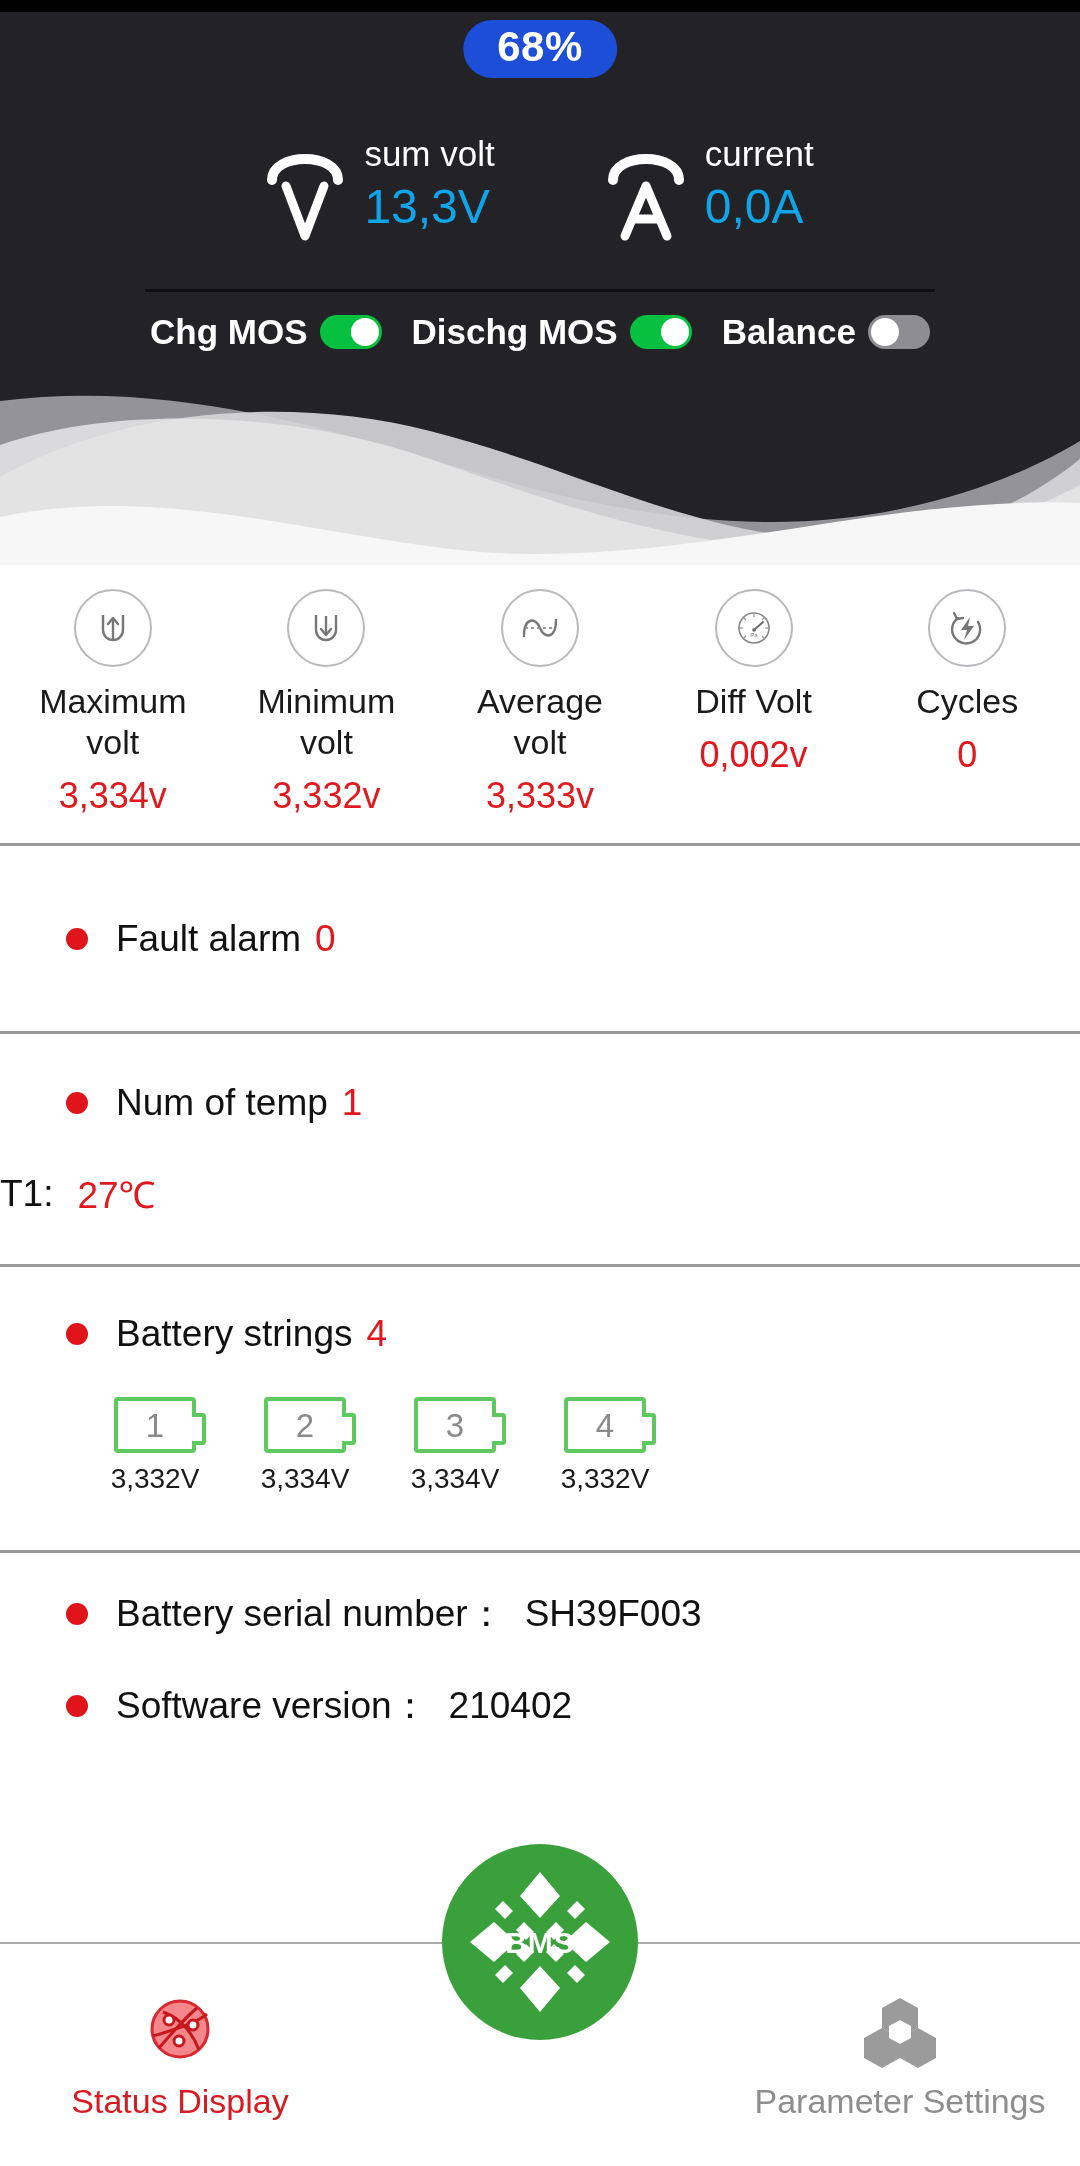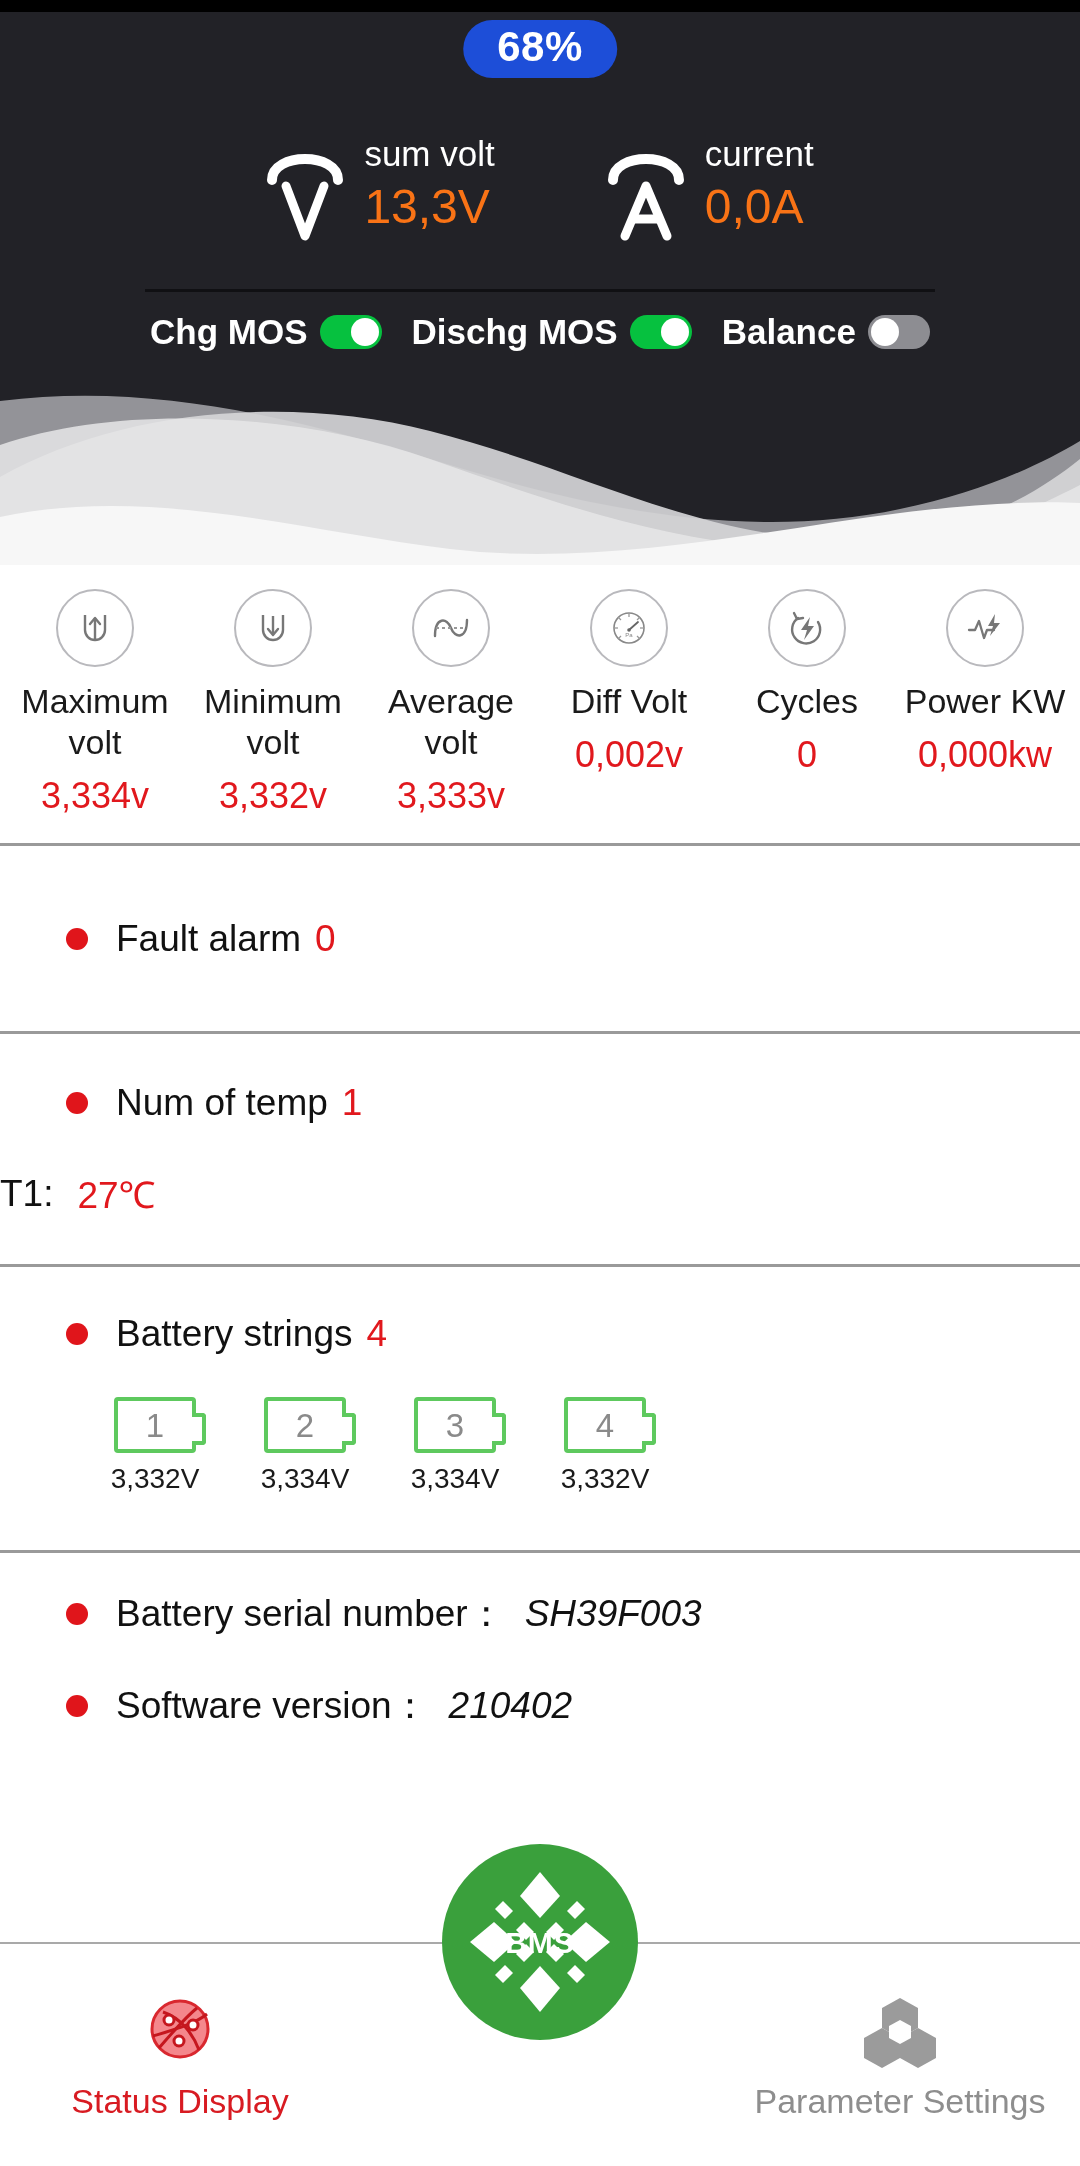--- a/index.html
+++ b/index.html
@@ -63,21 +63,21 @@
   }
   .meter-icon { width: 78px; height: 108px; flex: none; margin-top: 6px; }
   .meter-texts { display: flex; flex-direction: column; }
   .meter-label {
     color: #ffffff;
     font-size: 35px;
     line-height: 48px;
     white-space: nowrap;
   }
   .meter-value {
-    color: #f97316;
+    color: #0ea5e9;
     font-size: 48px;
     line-height: 58px;
     white-space: nowrap;
   }
 
   .header-divider {
     position: absolute;
     top: 277px;
     left: 145px;
     width: 790px;
@@ -203,21 +203,20 @@
   }
   .row-value {
     font-size: 37px;
     color: #e1181d;
     margin-left: 14px;
     white-space: nowrap;
   }
   .row-value.dark {
     color: #111111;
     margin-left: 20px;
-    font-style: italic;
   }
 
   .sec-fault { height: 185px; display: flex; align-items: center; }
   .sec-temp  { height: 230px; padding-top: 48px; }
   .temp-line {
     display: flex;
     align-items: center;
     margin-top: 44px;
   }
   .temp-key { font-size: 37px; color: #111111; }
@@ -456,30 +455,20 @@
         <svg width="48" height="48" viewBox="0 0 48 48" xmlns="http://www.w3.org/2000/svg">
           <path d="M35 18 A14 14 0 1 1 15 14" fill="none" stroke="#777" stroke-width="2.4" stroke-linecap="round"></path>
           <path d="M11 9 L14 15 L20 14" fill="none" stroke="#777" stroke-width="2.4" stroke-linecap="round" stroke-linejoin="round"></path>
           <path d="M27 13 L18 26 L24 26 L21 36 L31 22 L25 22 Z" fill="#777"></path>
         </svg>
       </span>
       <span class="stat-label">Cycles</span>
       <span class="stat-value">0</span>
     </div>
 
-    <div class="stat">
-      <span class="stat-icon">
-        <svg width="50" height="48" viewBox="0 0 50 48" xmlns="http://www.w3.org/2000/svg">
-          <path d="M9 26 L15 26 L19 17 L24 34 L27 26 L34 26" fill="none" stroke="#777" stroke-width="2.3" stroke-linecap="round" stroke-linejoin="round"></path>
-          <path d="M35 10 L28 22 L33 22 L30 32 L40 19 L34 19 Z" fill="#777"></path>
-        </svg>
-      </span>
-      <span class="stat-label">Power KW</span>
-      <span class="stat-value">0,000kw</span>
-    </div>
 
   </div>
 
   <div class="hr"></div>
 
   <div class="section sec-fault">
     <div class="row">
       <span class="dot"></span>
       <span class="row-label">Fault alarm</span>
       <span class="row-value">0</span>

